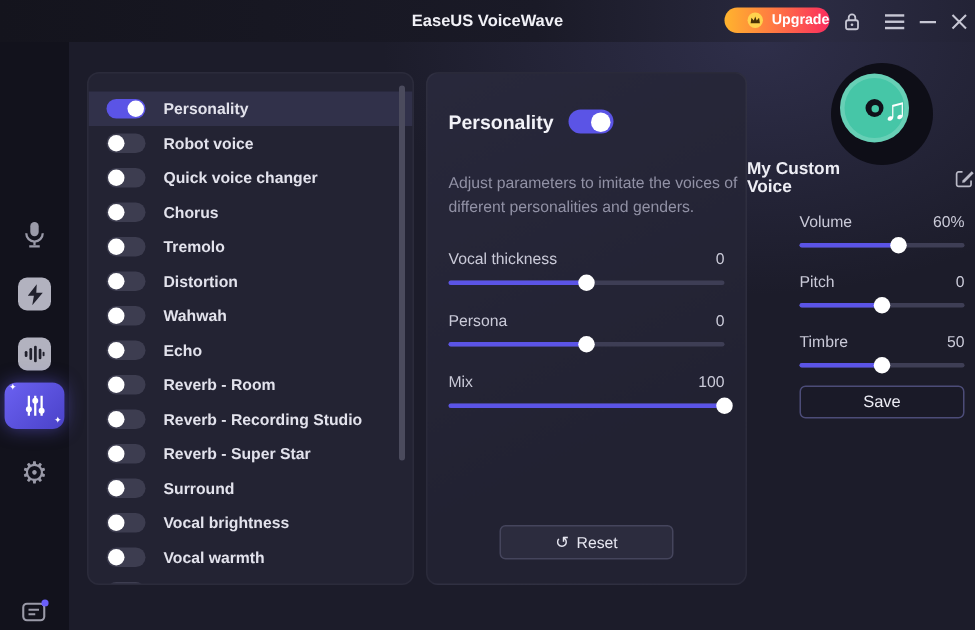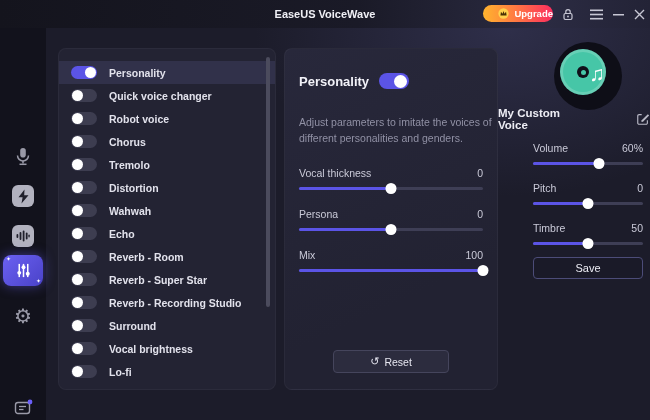--- a/index.html
+++ b/index.html
@@ -183,34 +183,34 @@
     <span class="toggle on">
             <span class="knob"></span>
           </span>
     <span class="fx-label">Personality</span>
   </div>
 
   <div class="fx-row">
     <span class="toggle">
             <span class="knob"></span>
           </span>
+    <span class="fx-label">Robot voice</span>
+  </div>
+
+  <div class="fx-row">
+    <span class="toggle">
+            <span class="knob"></span>
+          </span>
     <span class="fx-label">Quick voice changer</span>
   </div>
 
   <div class="fx-row">
     <span class="toggle">
             <span class="knob"></span>
           </span>
-    <span class="fx-label">Robot voice</span>
-  </div>
-
-  <div class="fx-row">
-    <span class="toggle">
-            <span class="knob"></span>
-          </span>
     <span class="fx-label">Chorus</span>
   </div>
 
   <div class="fx-row">
     <span class="toggle">
             <span class="knob"></span>
           </span>
     <span class="fx-label">Tremolo</span>
   </div>
 
@@ -239,44 +239,50 @@
     <span class="toggle">
             <span class="knob"></span>
           </span>
     <span class="fx-label">Reverb - Room</span>
   </div>
 
   <div class="fx-row">
     <span class="toggle">
             <span class="knob"></span>
           </span>
+    <span class="fx-label">Reverb - Recording Studio</span>
+  </div>
+
+  <div class="fx-row">
+    <span class="toggle">
+            <span class="knob"></span>
+          </span>
     <span class="fx-label">Reverb - Super Star</span>
   </div>
 
   <div class="fx-row">
     <span class="toggle">
             <span class="knob"></span>
           </span>
-    <span class="fx-label">Reverb - Recording Studio</span>
-  </div>
-
-  <div class="fx-row">
-    <span class="toggle">
-            <span class="knob"></span>
-          </span>
     <span class="fx-label">Surround</span>
   </div>
 
   <div class="fx-row">
     <span class="toggle">
             <span class="knob"></span>
           </span>
     <span class="fx-label">Vocal brightness</span>
   </div>
 
+  <div class="fx-row">
+    <span class="toggle">
+            <span class="knob"></span>
+          </span>
+    <span class="fx-label">Vocal warmth</span>
+  </div>
 
   <div class="fx-row">
     <span class="toggle">
             <span class="knob"></span>
           </span>
     <span class="fx-label">Lo-fi</span>
   </div>
 </div>
     <div id="fx-scroll"></div>
   </div>

